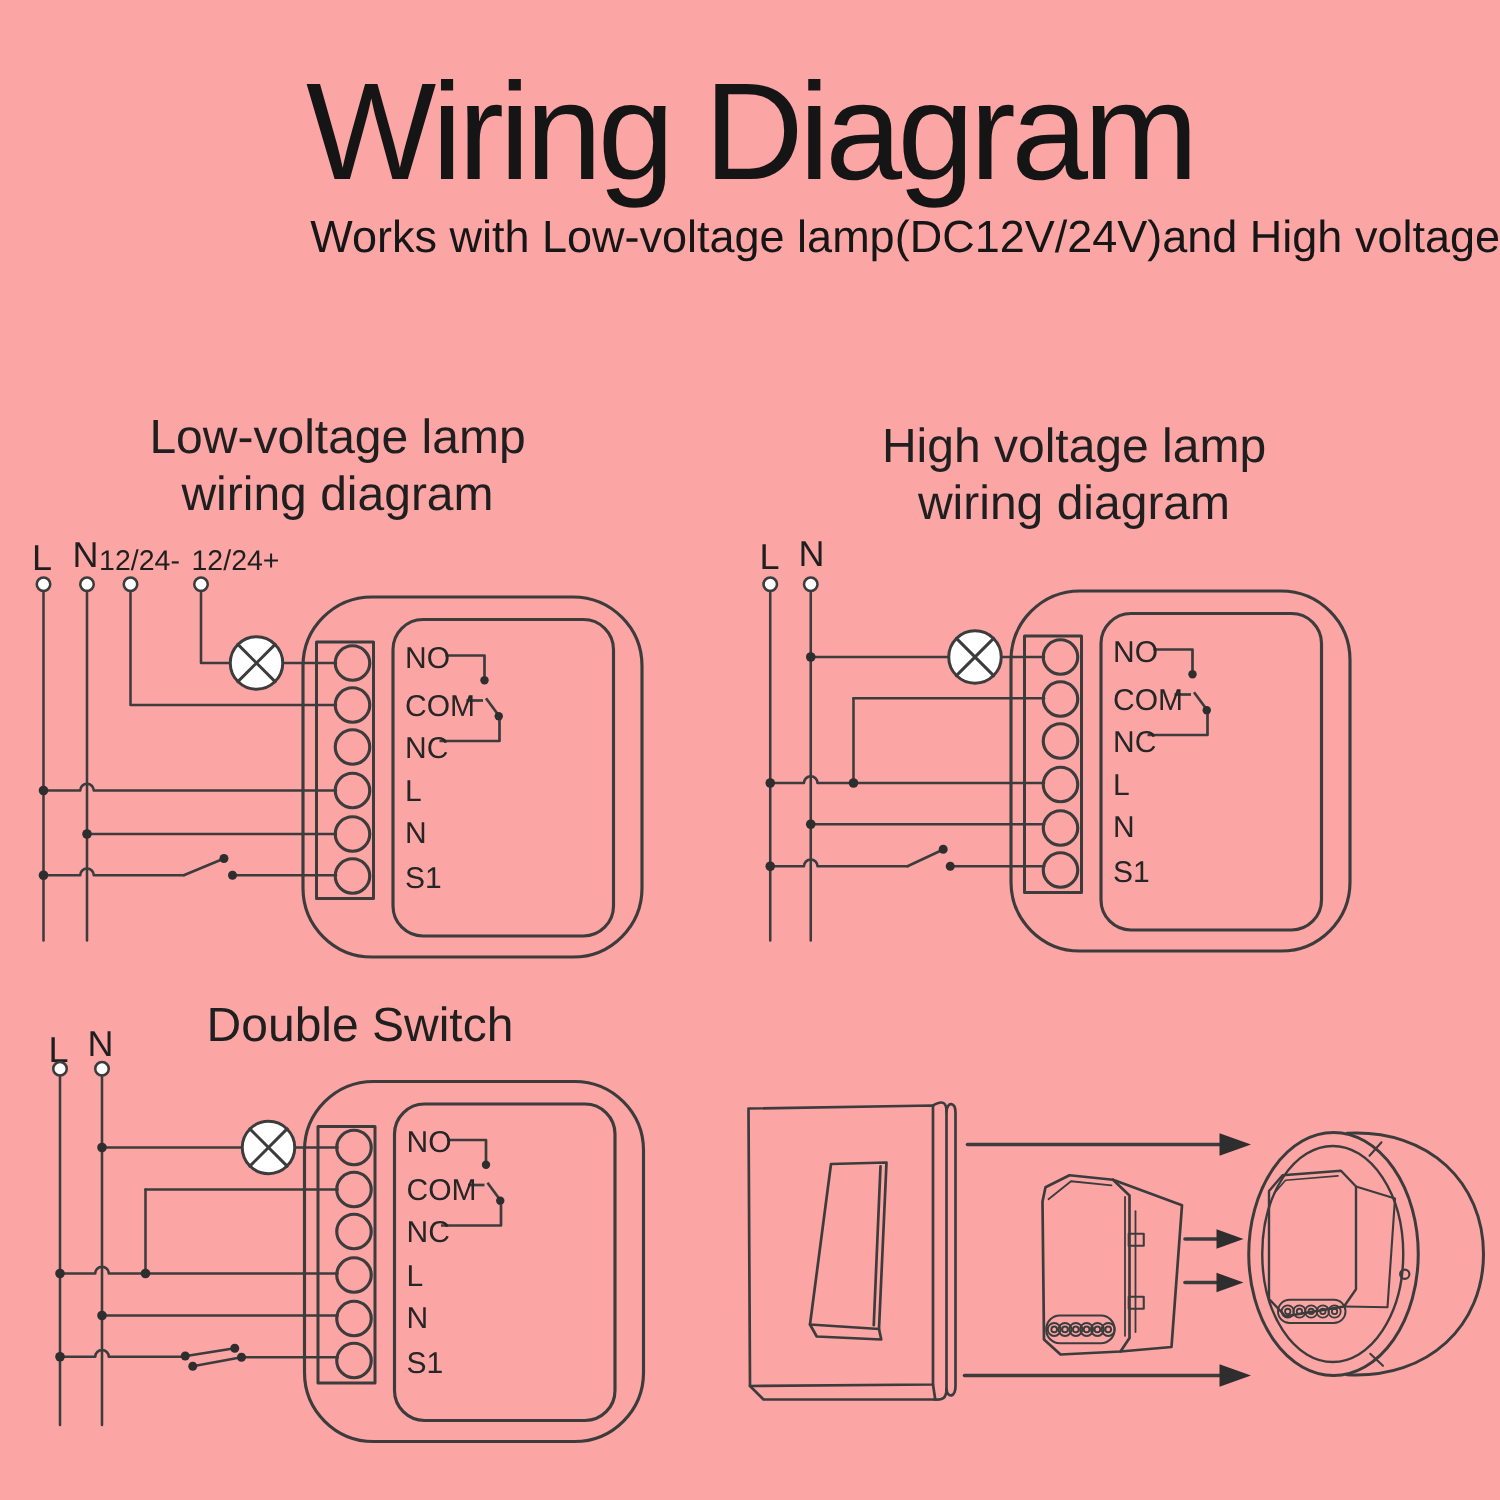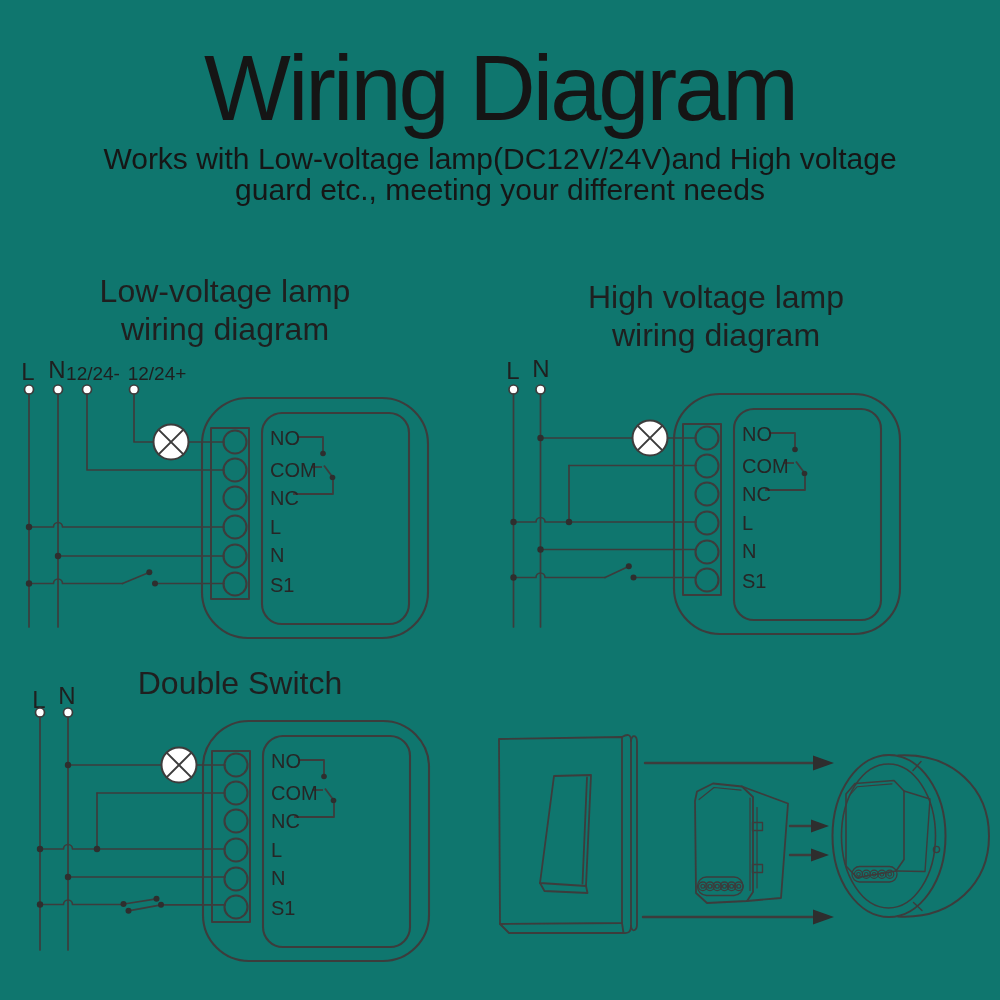--- a/index.html
+++ b/index.html
@@ -1,40 +1,39 @@
 <!DOCTYPE html>
 <html><head>
 <meta charset="utf-8">
 <style>
   html,body{margin:0;padding:0;background:#fff;}
-  .stage{position:relative;width:1000px;height:1000px;background:#0f766e;overflow:hidden;
+  .stage{position:relative;width:1000px;height:1000px;background:#fca5a5;overflow:hidden;
          font-family:"Liberation Sans","DejaVu Sans",sans-serif;color:#1b1b1b;}
   .title{position:absolute;top:36px;left:0;width:100%;text-align:center;
          font-size:92px;font-weight:400;letter-spacing:-3px;white-space:nowrap;color:#151515;}
-  .subtitle{position:absolute;top:143px;left:0;width:100%;text-align:center;
+  .subtitle{position:absolute;top:143px;left:0;width:100%;text-align:right;
             font-size:30px;line-height:31px;color:#161616;}
   svg.art{position:absolute;left:0;top:0;}
   .h2{font-family:"Liberation Sans","DejaVu Sans",sans-serif;font-size:32px;fill:#1f1f1f;text-anchor:middle;}
   .wl{font-family:"Liberation Sans","DejaVu Sans",sans-serif;font-size:24px;fill:#1f1f1f;text-anchor:middle;}
   .ws{font-family:"Liberation Sans","DejaVu Sans",sans-serif;font-size:19px;fill:#1f1f1f;text-anchor:middle;}
   .tl{font-family:"Liberation Sans","DejaVu Sans",sans-serif;font-size:20px;fill:#262626;}
   .ln{fill:none;stroke:#3c3c3c;stroke-width:1.7;stroke-linecap:round;stroke-linejoin:round;}
   .dot{fill:#2e2e2e;stroke:none;}
   .opn{fill:#ffffff;stroke:#3c3c3c;stroke-width:1.7;}
 </style>
 </head>
 <body>
 
 <div class="stage">
 
   <div class="title">Wiring Diagram</div>
 
   <div class="subtitle">
     <div>Works with Low-voltage lamp(DC12V/24V)and High voltage</div>
-    <div>guard etc., meeting your different needs</div>
   </div>
 
   <svg class="art" width="1000" height="1000" viewBox="0 0 1000 1000" xmlns="http://www.w3.org/2000/svg">
     <defs>
 
       <g id="module-graphic" fill="none" stroke="#3c3c3c" stroke-width="2.1" stroke-linejoin="round">
         <rect x="0" y="0" width="226" height="240" rx="46"></rect>
         <rect x="9" y="30" width="38" height="171" stroke-width="2"></rect>
         <circle cx="33" cy="44" r="11.5"></circle>
         <circle cx="33" cy="72" r="11.5"></circle>

